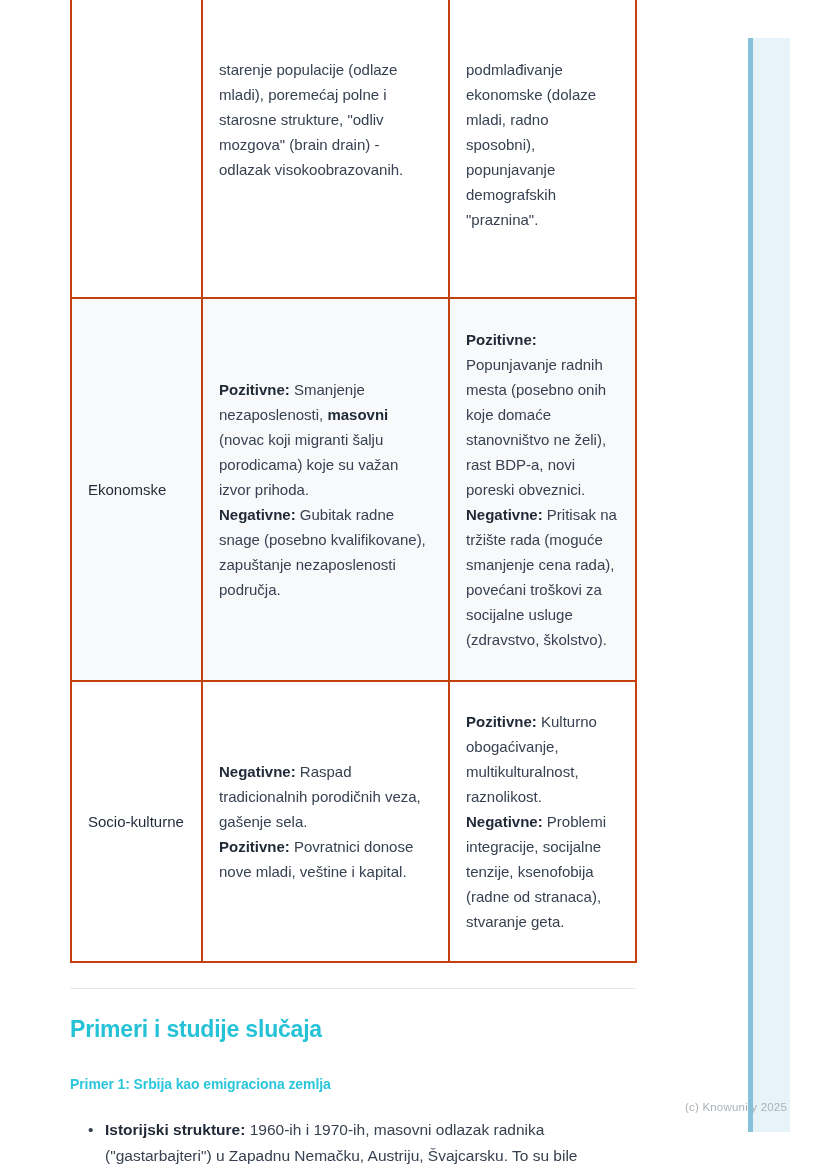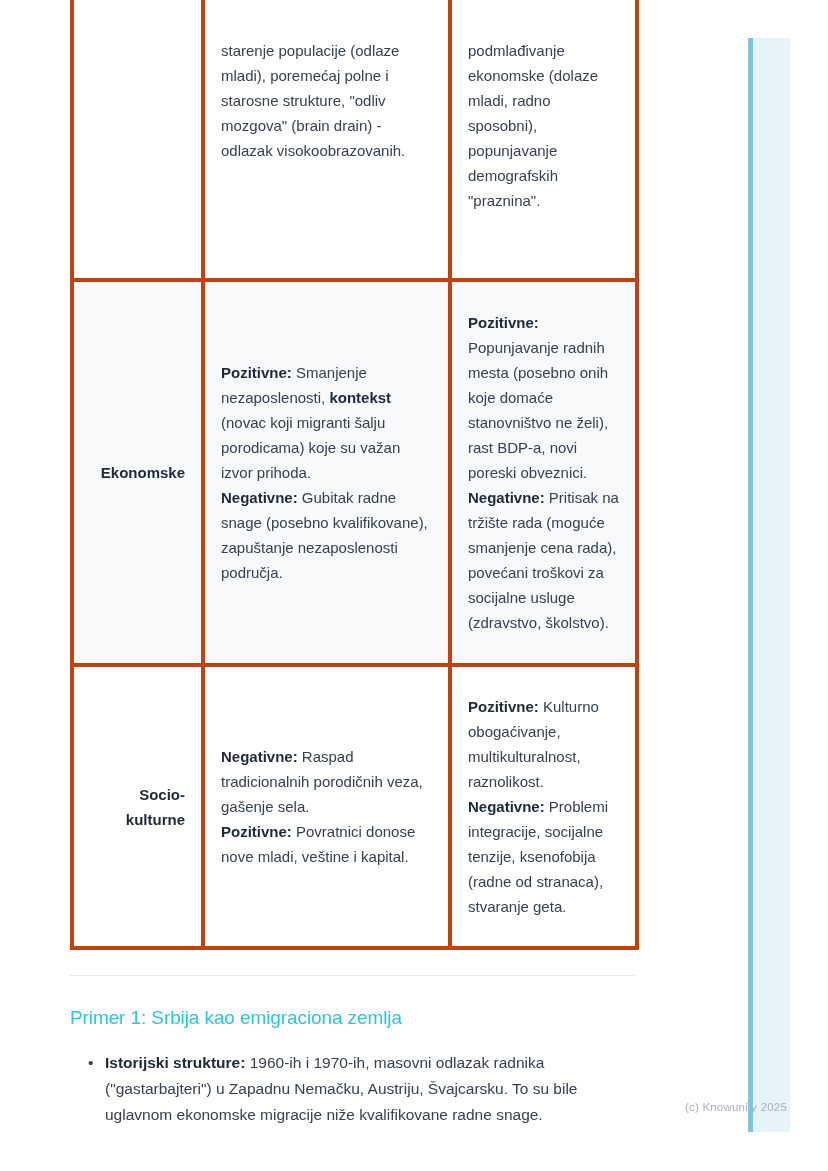--- a/index.html
+++ b/index.html
@@ -9,43 +9,43 @@
     font-family:"Liberation Sans","DejaVu Sans",sans-serif;
     -webkit-font-smoothing:antialiased;
   }
   .content{position:absolute;left:70px;top:0;width:565px;}
 
   table.effects{
     width:565px;table-layout:fixed;border-collapse:collapse;
     font-size:15px;line-height:25px;color:#374151;
   }
   table.effects td{
-    border:4px solid #c2410c;
+    border:2px solid #c2410c;
     padding:12px 16px;
     vertical-align:middle;
     overflow:hidden;
   }
   table.effects col.c1{width:131px;}
   table.effects col.c2{width:247px;}
   table.effects col.c3{width:187px;}
-  tr.r1 td{border-top:none;vertical-align:top;padding-top:38px;height:228px;}
+  tr.r1 td{border-top:none;vertical-align:top;padding-top:57px;height:228px;}
   tr.r2{background:#f8f9fb;}
   tr.r2 td{height:357px;}
   tr.r3 td{height:255px;}
-  td.cat{font-weight:bold;color:#1f2937;text-align:right;}
+  td.cat{font-weight:normal;color:#1f2937;}
   .b{font-weight:bold;color:#1f2937;}
 
   hr.divider{border:none;border-top:1px solid #e5e7eb;margin:25px 0 0 0;}
 
   h2.sec{
     color:#25c2d7;font-size:23px;line-height:28px;font-weight:bold;
     margin:26px 0 0 0;letter-spacing:-0.2px;
   }
   h3.subsec{
-    color:#2cc6da;font-size:19px;line-height:23px;font-weight:normal;
+    color:#2cc6da;font-size:14px;line-height:23px;font-weight:bold;
     margin:30px 0 0 0;letter-spacing:-0.1px;
   }
   p.intro{font-size:15.5px;line-height:24px;color:#374151;margin:22px 0 0 0;}
   ul.points{list-style:none;margin:21px 0 0 0;padding:0;}
   ul.points li{
     position:relative;padding-left:35px;
     font-size:15.5px;line-height:26px;color:#374151;
   }
   ul.points li::before{
     content:"\2022";position:absolute;left:18px;top:0;
@@ -72,33 +72,34 @@
         <col class="c3">
       </colgroup>
     <tbody>
         <tr class="r1">
       <td class="cat"></td>
       <td><span>starenje populacije (odlaze mladi), poremećaj polne i starosne strukture, "odliv mozgova" (brain drain) - odlazak visokoobrazovanih.</span></td>
       <td><span>podmlađivanje ekonomske (dolaze mladi, radno sposobni), popunjavanje demografskih "praznina".</span></td>
     </tr>
     <tr class="r2">
       <td class="cat">Ekonomske</td>
-      <td><span class="b">Pozitivne:</span><span> Smanjenje nezaposlenosti, </span><span class="b">kontekst</span><span> (novac koji migranti šalju porodicama) koje su važan izvor prihoda.</span><br><span class="b">Negativne:</span><span> Gubitak radne snage (posebno kvalifikovane), zapuštanje nezaposlenosti područja.</span></td>
+      <td><span class="b">Pozitivne:</span><span> Smanjenje nezaposlenosti, </span><span class="b">masovni</span><span> (novac koji migranti šalju porodicama) koje su važan izvor prihoda.</span><br><span class="b">Negativne:</span><span> Gubitak radne snage (posebno kvalifikovane), zapuštanje nezaposlenosti područja.</span></td>
       <td><span class="b">Pozitivne:</span><span> Popunjavanje radnih mesta (posebno onih koje domaće stanovništvo ne želi), rast BDP-a, novi poreski obveznici.</span><br><span class="b">Negativne:</span><span> Pritisak na tržište rada (moguće smanjenje cena rada), povećani troškovi za socijalne usluge (zdravstvo, školstvo).</span></td>
     </tr>
     <tr class="r3">
       <td class="cat">Socio-kulturne</td>
       <td><span class="b">Negativne:</span><span> Raspad tradicionalnih porodičnih veza, gašenje sela.</span><br><span class="b">Pozitivne:</span><span> Povratnici donose nove mladi, veštine i kapital.</span></td>
       <td><span class="b">Pozitivne:</span><span> Kulturno obogaćivanje, multikulturalnost, raznolikost.</span><br><span class="b">Negativne:</span><span> Problemi integracije, socijalne tenzije, ksenofobija (radne od stranaca), stvaranje geta.</span></td>
     </tr>
   </tbody>
     </table>
 
   <hr class="divider">
 
+  <h2 class="sec">Primeri i studije slučaja</h2>
 
   <h3 class="subsec">Primer 1: Srbija kao emigraciona zemlja</h3>
 
 
   <ul class="points">
     <li>
       <span><span class="b">Istorijski strukture:</span><span> 1960-ih i 1970-ih, masovni odlazak radnika ("gastarbajteri") u Zapadnu Nemačku, Austriju, Švajcarsku. To su bile uglavnom ekonomske migracije niže kvalifikovane radne snage.</span></span>
     </li>
   </ul>
 

